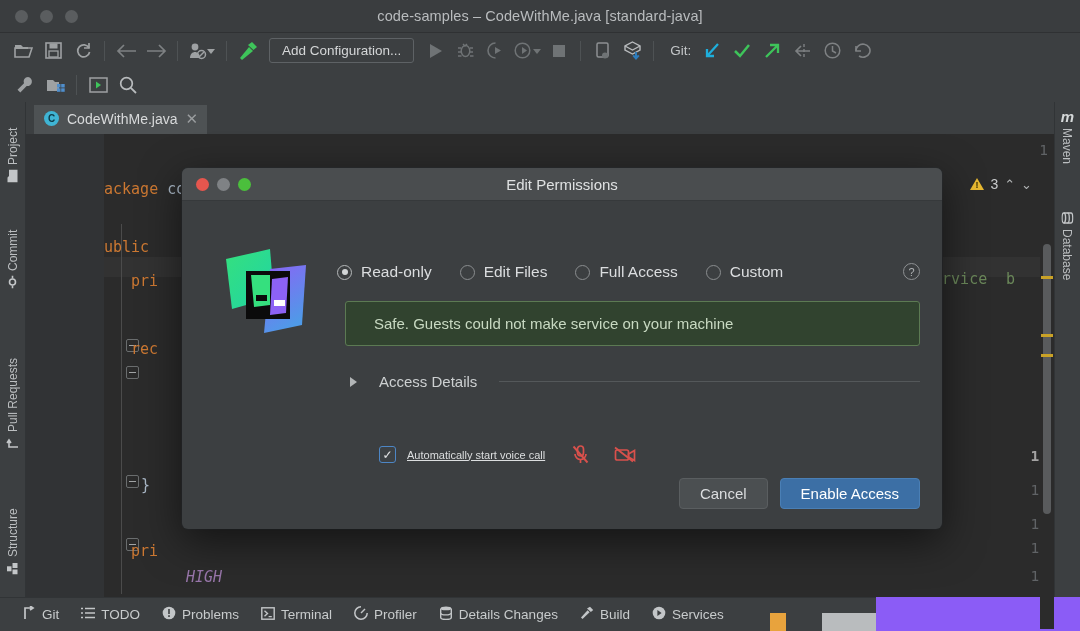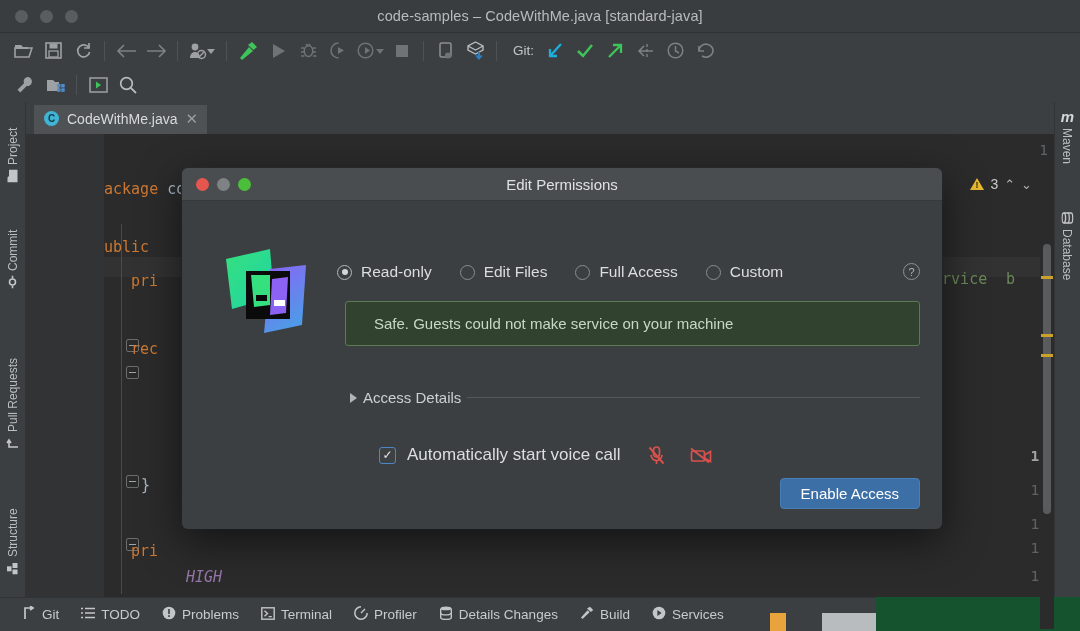--- a/index.html
+++ b/index.html
@@ -5,21 +5,21 @@
   * { box-sizing: border-box; margin: 0; padding: 0; }
   html, body {
     width: 1080px; height: 631px;
     background: #3c3f41;
     font-family: "Liberation Sans", sans-serif;
     overflow: hidden;
   }
   #app {
     position: relative;
     width: 1080px; height: 631px;
-    background: #14532d;
+    background: #8b5cf6;
     user-select: none;
   }
 
   
   .titlebar {
     position: absolute; top: 0; left: 0;
     width: 1080px; height: 33px;
     background: #3a3d3f;
     display: flex; align-items: center;
     border-bottom: 1px solid #2f3133;
@@ -273,23 +273,23 @@
     position: absolute; left: 163px; top: 100px;
     width: 575px; height: 45px;
     background: #31432f;
     border: 1px solid #5c7a53;
     border-radius: 3px;
     display: flex; align-items: center;
   }
   .safebox-text { color: #c8d9c2; font-size: 15px; margin-left: 28px; }
 
   .accdetails {
-    position: absolute; left: 168px; top: 188px;
+    position: absolute; left: 168px; top: 172px;
     width: 570px;
-    display: flex; align-items: center; gap: 6px;
+    display: flex; align-items: center; gap: 22px;
   }
   .tri-right {
     width: 0; height: 0;
     border-top: 5px solid transparent;
     border-bottom: 5px solid transparent;
     border-left: 7px solid #b2b5b6;
   }
   .accdetails-label { color: #cdd0d1; font-size: 15px; white-space: nowrap; }
   .acc-rule { flex: 1; height: 1px; background: #54585a; }
 
@@ -297,21 +297,21 @@
     position: absolute; left: 197px; top: 244px;
     display: flex; align-items: center; gap: 11px;
   }
   .chk {
     width: 17px; height: 17px;
     border: 1.5px solid #4d86c5; border-radius: 3px;
     background: #3d4144;
     display: flex; align-items: center; justify-content: center;
     color: #e3e5e6; font-size: 12px; line-height: 1;
   }
-  .autocall-label { color: #dcdedf; font-size: 17px; }
+  .autocall-label { color: #dcdedf; font-size: 11px; text-decoration: underline; }
 
   .dlg-buttons {
     position: absolute; right: 22px; bottom: 20px;
     display: flex; gap: 12px; align-items: center;
   }
   .btn {
     height: 31px; padding: 0 20px;
     border-radius: 4px; font-size: 15px;
     display: flex; align-items: center; justify-content: center;
   }
@@ -393,20 +393,21 @@
         <path d="M18 7l4 5 4-5z" fill="#9ea1a3"></path>
       </svg>
     </div>
     <div class="tb-sep"></div>
     <div class="tb-btn">
       <svg width="20" height="20" viewBox="0 0 20 20">
           <path d="M14 1l5 5-3.5 3L10 4z" fill="#3ec45a"></path>
           <path d="M11 6L2 17l2 2L15 10z" fill="#3ec45a"></path>
         </svg>
     </div>
+    <div class="addconfig">Add Configuration...</div>
     <div class="tb-btn">
       <svg width="15" height="16" viewBox="0 0 15 16">
           <path d="M2 1l12 7-12 7z" fill="#6f7375"></path>
         </svg>
     </div>
     <div class="tb-btn">
       <svg width="17" height="17" viewBox="0 0 17 17">
           <ellipse cx="8.5" cy="9" rx="4.3" ry="5.5" fill="none" stroke="#6f7375" stroke-width="1.5"></ellipse>
           <path d="M1 6h3M13 6h3M1 10h3M13 10h3M1 14h3.5M13 14h3.5M6 2l2 2 2-2" stroke="#6f7375" stroke-width="1.4" fill="none"></path>
         </svg>
@@ -710,20 +711,21 @@
         <span style="margin-left:14px; display:inline-flex;">
           <svg width="22" height="17" viewBox="0 0 22 17">
             <rect x="1.5" y="4" width="13" height="10" rx="1.8" fill="none" stroke="#d9514c" stroke-width="1.7"></rect>
             <path d="M14.5 8l6-3.5v10L14.5 11z" fill="none" stroke="#d9514c" stroke-width="1.7"></path>
             <path d="M1 1.5l18 14" stroke="#d9514c" stroke-width="1.9"></path>
           </svg>
         </span>
       </div>
 
       <div class="dlg-buttons">
+        <div class="btn btn-cancel">Cancel</div>
         <div class="btn btn-primary">Enable Access</div>
       </div>
     </div>
   </div>
 
   <div class="bottombar">
     <div class="bb-item">
       <span>
         <svg width="14" height="14" viewBox="0 0 14 14">
             <path d="M3 13V2h7M8 0l3 2-3 2" stroke="#c3c6c8" stroke-width="1.7" fill="none"></path>

